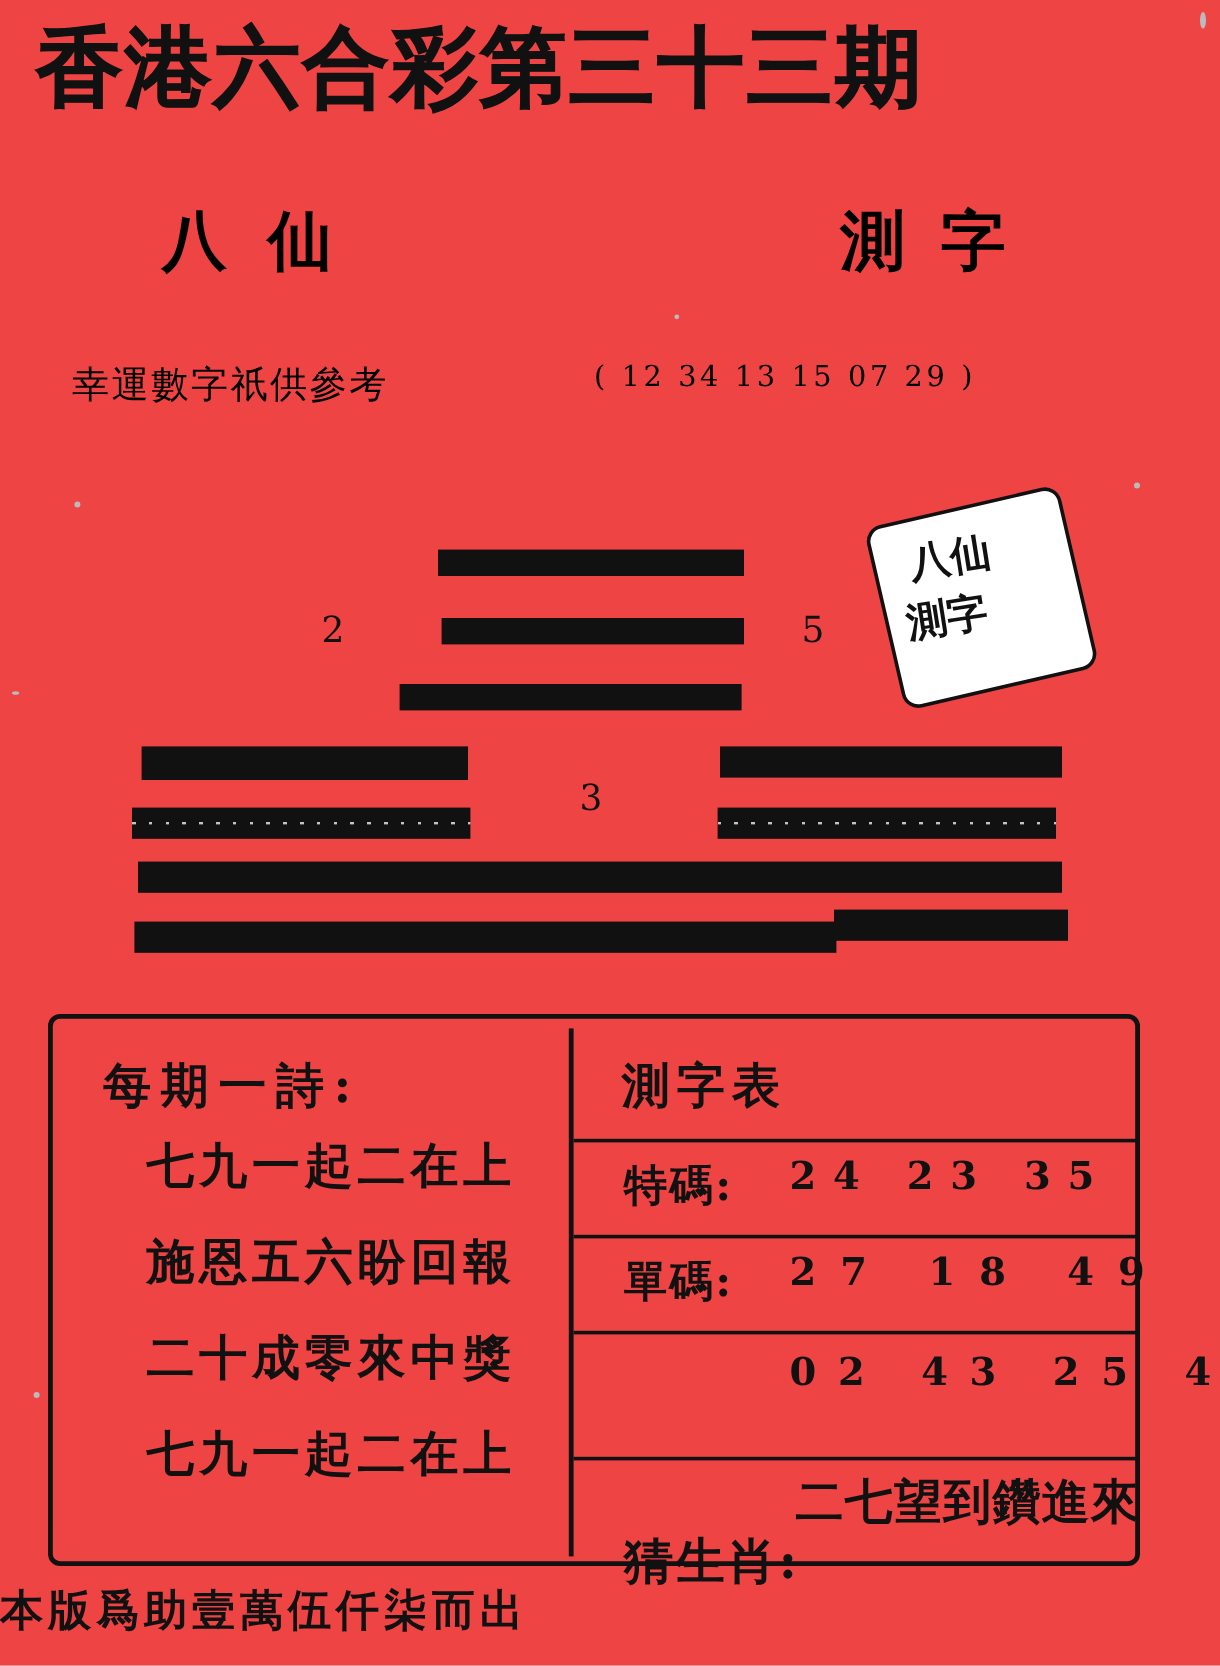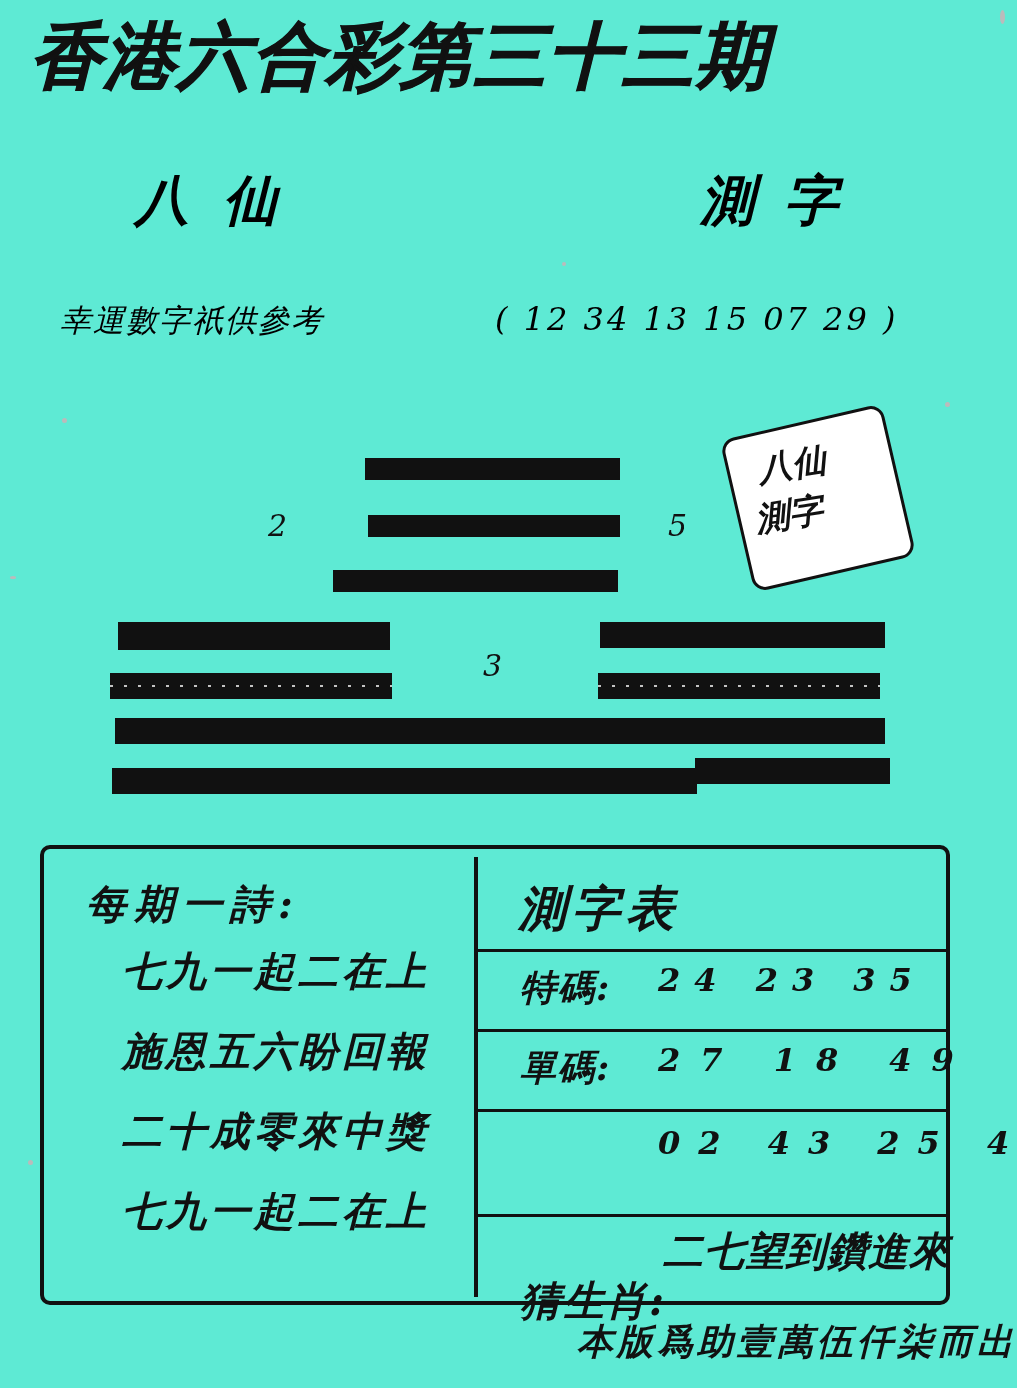--- a/index.html
+++ b/index.html
@@ -6,22 +6,21 @@
   body{
     width:1017px;height:1388px;
     background:#ffffff;
     font-family:"DejaVu Serif", serif;
     color:#111;
     position:relative;
     overflow:hidden;
   }
   .page{
     position:absolute;inset:0;
-    background:#5eead4;
-    font-style:italic;
+    background:#ef4444;
   }
   
   .main-title{
     position:absolute;
     top:18px;left:30px;
     width:960px;
     font-family:"DejaVu Serif", serif;
     font-weight:bold;
     font-size:72px;
     letter-spacing:2px;
@@ -49,21 +48,21 @@
   .lucky-label{
     position:absolute;
     top:300px;left:60px;
     font-size:31px;
     letter-spacing:2px;
     color:#000;
   }
   .lucky-numbers{
     position:absolute;
     top:300px;left:495px;
-    font-size:32px;
+    font-size:24px;
     letter-spacing:3px;
     color:#000;
     font-family:"DejaVu Serif", serif;
   }
   
   .hex-area{
     position:absolute;
     top:430px;left:0;
     width:1017px;height:390px;
   }
@@ -134,21 +133,21 @@
   .poem-line.l0{top:95px;}
   .poem-line.l1{top:175px;}
   .poem-line.l2{top:255px;}
   .poem-line.l3{top:335px;}
 
   .box-right{
     position:absolute;top:0;left:434px;right:0;height:100%;
   }
   .tbl-title{
     position:absolute;top:28px;left:40px;
-    font-size:48px;font-weight:bold;letter-spacing:6px;
+    font-size:40px;font-weight:bold;letter-spacing:6px;
   }
   .hline{
     position:absolute;left:0;width:472px;height:3px;background:#111;
   }
   .hline.h1{top:100px;}
   .hline.h2{top:180px;}
   .hline.h3{top:260px;}
   .hline.h4{top:365px;}
   .row-label{
     position:absolute;left:42px;
@@ -164,21 +163,21 @@
   .r1-vals{top:112px;left:180px;letter-spacing:14px;}
   .r2-label{top:195px;}
   .r2-vals{top:192px;left:180px;letter-spacing:20px;}
   .r3-vals{top:275px;left:180px;letter-spacing:18px;}
   .r4-label{top:380px;left:42px;font-size:41px;margin-top:45px;}
   .r4-vals{top:375px;left:185px;font-size:40px;font-weight:bold;letter-spacing:1px;}
 
   .footer{
     position:absolute;
     top:1318px;left:0;width:1017px;
-    text-align:right;
+    text-align:left;
     font-size:36px;font-weight:bold;letter-spacing:4px;
     color:#111;
   }
   .speck{position:absolute;background:#bbb;border-radius:50%;}
 </style>
 </head>
 <body>
 
 <div class="page">
 

